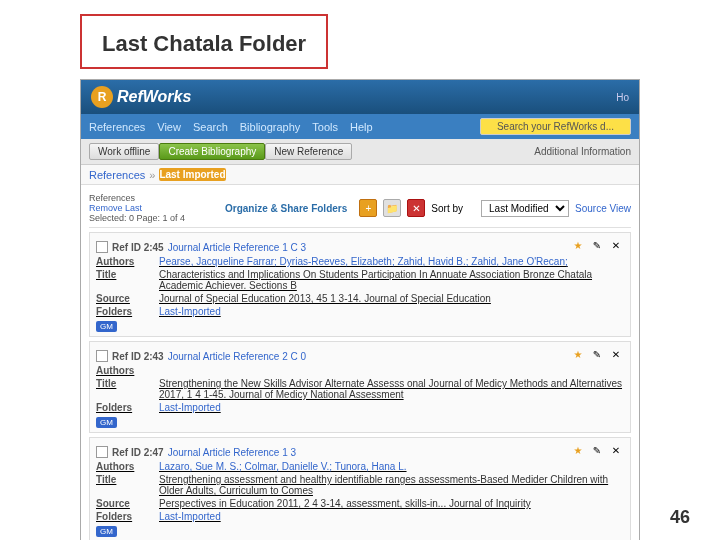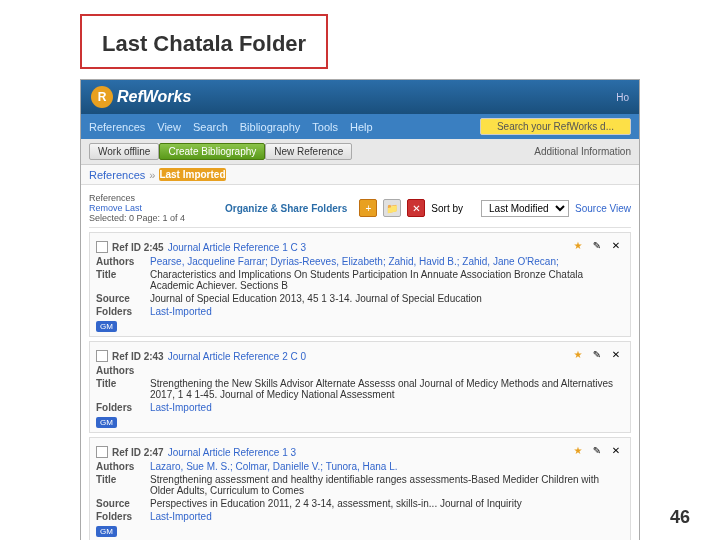--- a/index.html
+++ b/index.html
@@ -246,23 +246,24 @@
       height: 16px;
       display: flex;
       align-items: center;
       justify-content: center;
       font-size: 10px;
       cursor: pointer;
     }
     .star-icon { color: #e8a020; }
     .ref-field {
       display: flex;
-      gap: 4px;
+      gap: 13px;
       margin-bottom: 2px;
       font-size: 10px;
+      text-decoration: underline;
     }
     .field-label {
       color: #555;
       min-width: 50px;
       font-weight: bold;
       flex-shrink: 0;
     }
     .field-value {
       color: #333;
       flex: 1;

